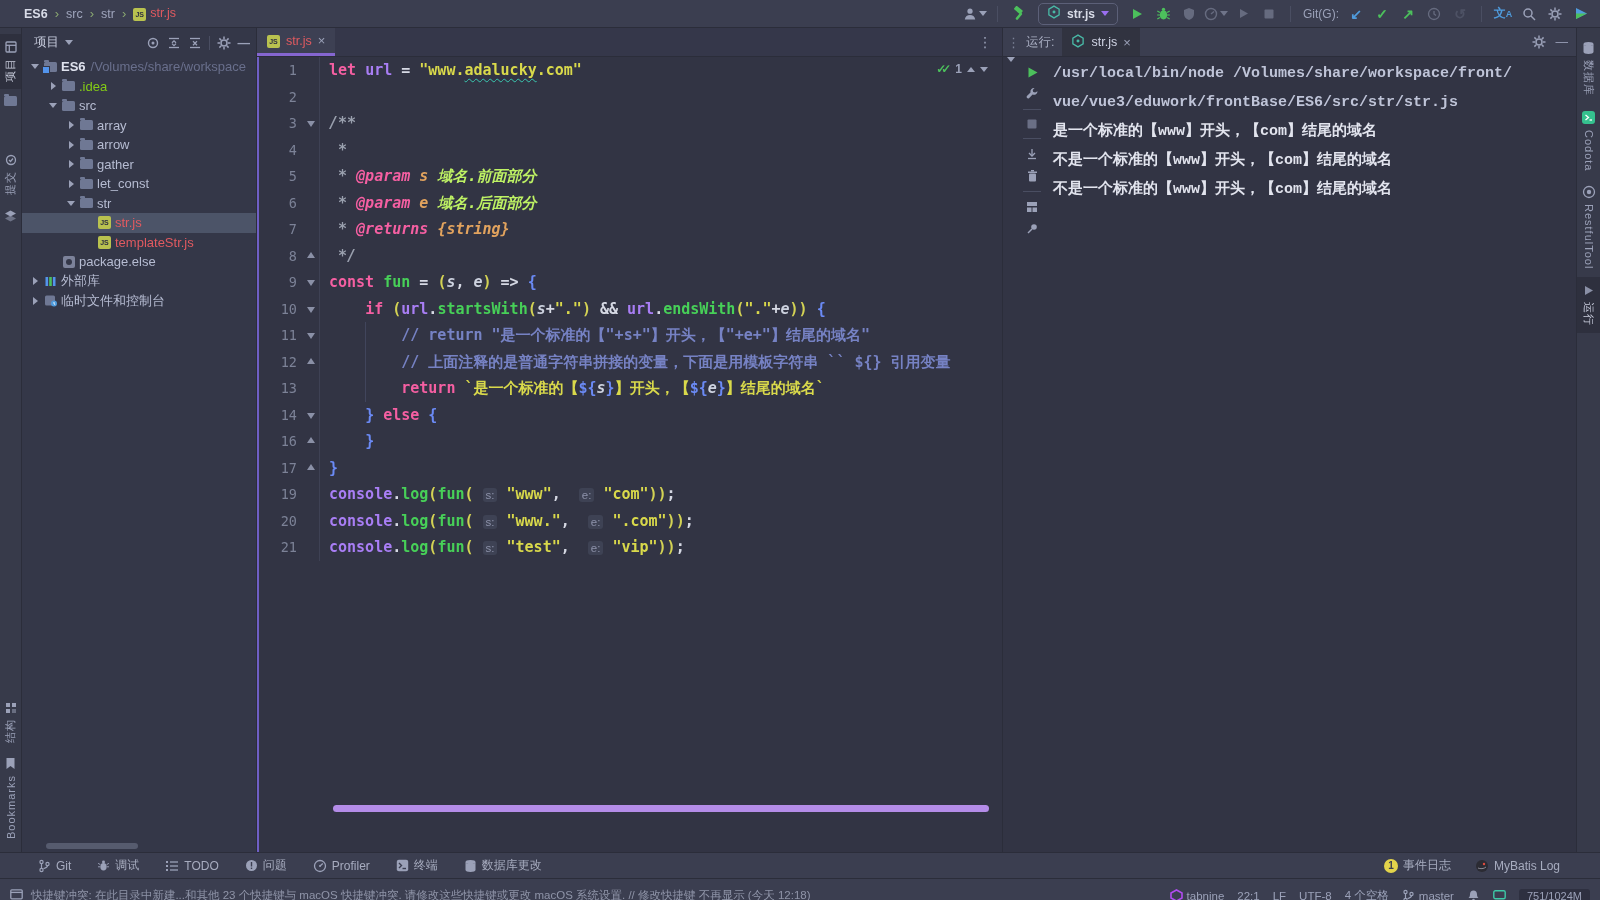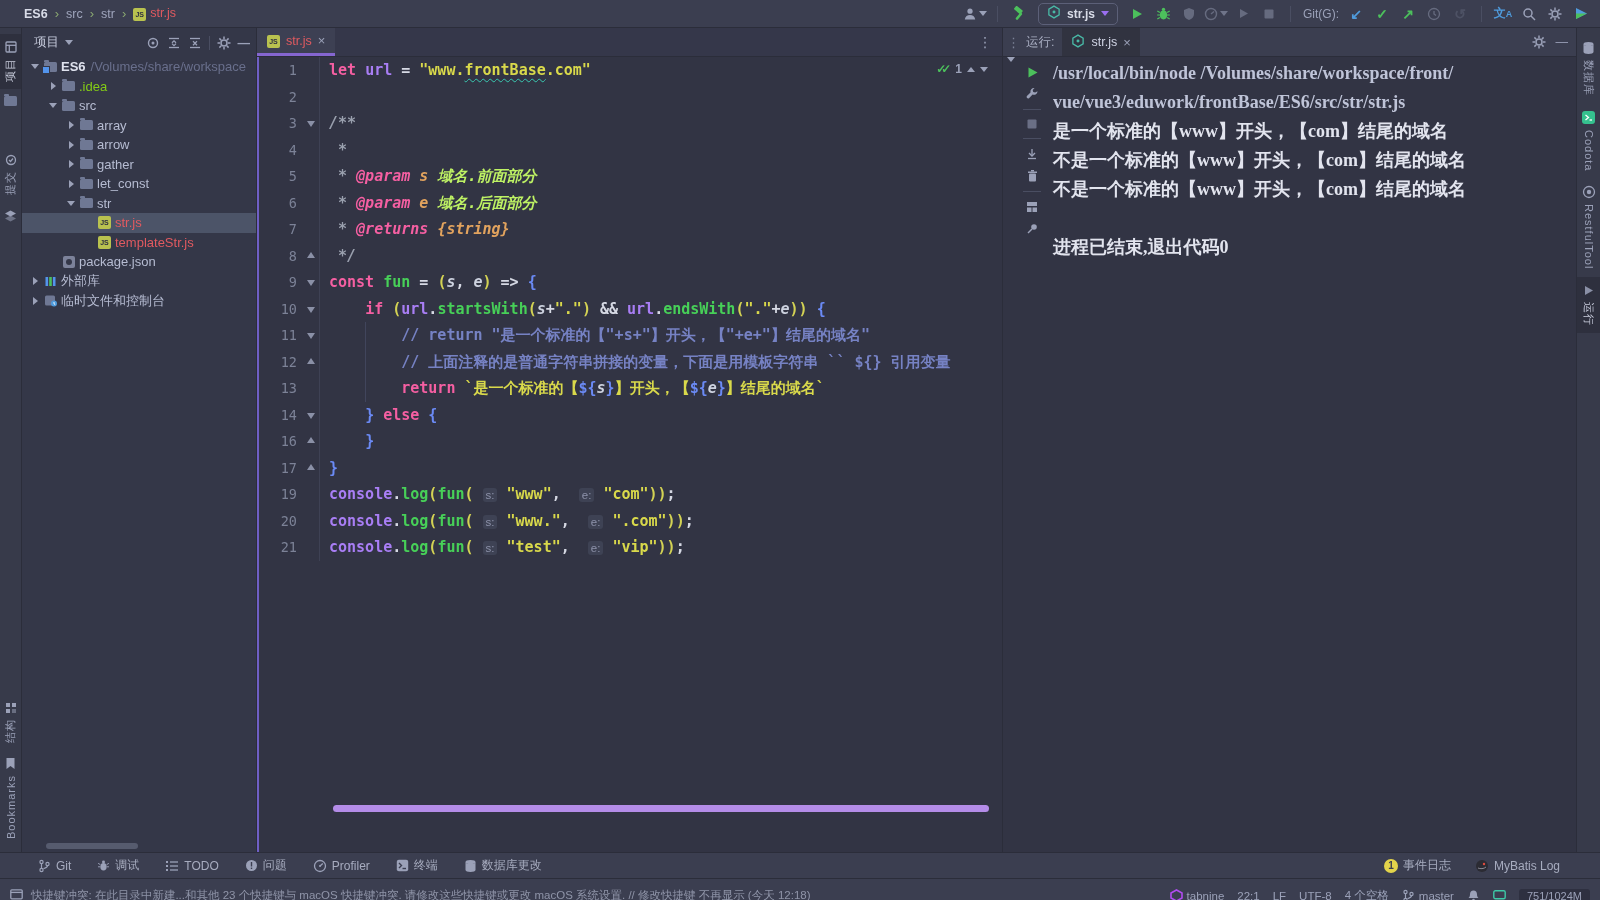--- a/index.html
+++ b/index.html
@@ -100,21 +100,21 @@
   #run-head{height:29px;background:#3b3e50;border-bottom:1px solid #2b2d3a;display:flex;align-items:center;padding:0 8px 0 4px;font-size:12.5px;color:#9ba1b8}
   #run-head .dots{font-size:13px;margin-right:6px;color:#7c8297}
   #run-head .rlabel{margin-right:8px;color:#a9aec2}
   .rtab{height:100%;display:flex;align-items:center;gap:6px;padding:0 9px;background:#313340;color:#cfd3e3;cursor:pointer}
   #run-head .hicons{margin-left:auto;display:flex;gap:10px;align-items:center}
   #run-head .hicons span{cursor:pointer;display:flex}
   #run-collapse{position:absolute;left:4px;top:34px;color:#8a90a6}
   #rail{position:absolute;left:12px;top:29px;width:34px;bottom:0;display:flex;flex-direction:column;align-items:center;padding-top:9px;gap:8px}
   #rail .ric{display:flex;cursor:pointer}
   #rail .rsep{width:18px;height:1px;background:#4a4e62}
-  #out{position:absolute;left:46px;right:0;top:29px;bottom:0;padding:2px 0 0 4px;font-family:Liberation Serif, serif;font-size:18px;font-weight:bold;overflow:hidden}
+  #out{position:absolute;left:46px;right:0;top:29px;bottom:0;padding:2px 0 0 4px;font-family:Liberation Mono, monospace;font-size:15px;font-weight:bold;overflow:hidden}
   .orow{height:29px;line-height:29px;white-space:pre}
   .o-cmd{color:#bfc4d8}
   .o-out{color:#e2e4ee}
 
   
   #bottombar{position:absolute;left:0;right:0;top:852px;height:26px;background:#3b3e50;border-top:1px solid #2b2d3a;display:flex;align-items:center;font-size:12px;color:#a7acbf}
   #bb-left{display:flex;gap:26px;padding-left:38px}
   .bbitem{display:flex;align-items:center;gap:5px;cursor:pointer}
   #bb-right{margin-left:auto;display:flex;gap:24px;padding-right:40px}
   .badge1{width:14px;height:14px;border-radius:50%;background:#e3d44b;color:#3b3e50;font-size:10px;font-weight:bold;display:inline-flex;align-items:center;justify-content:center}
@@ -492,21 +492,21 @@
         <span class="ticon">
           <span class="js-ic">JS</span>
         </span>
         <span class="lab red">templateStr.js</span>
       </div>
       <div class="trow" style="padding-left: 24px;">
         <span class="tchev"></span>
         <span class="ticon">
           <span class="pkg-ic"></span>
         </span>
-        <span class="lab">package.json</span>
+        <span class="lab">package.else</span>
       </div>
       <div class="trow" style="padding-left: 6px;">
         <span class="tchev">
           <span class="tri-r"></span>
         </span>
         <span class="ticon">
           <svg width="13" height="13">
             <rect x="1.5" y="2" width="2.6" height="9" fill="#5394ec"></rect>
             <rect x="5.2" y="2" width="2.6" height="9" fill="#4cc05c"></rect>
             <rect x="8.9" y="2" width="2.6" height="9" fill="#5394ec"></rect>
@@ -544,21 +544,21 @@
     <div id="inspect">
       <span class="chk">✓✓</span>
       <span>1</span>
       <span class="mini-tri-u"></span>
       <span class="mini-tri-d"></span>
     </div>
     <div id="code-lines">
         <div class="cline">
           <span class="lnum">1</span>
           <span class="fcol"></span>
-          <span class="ltext"><span class="tk-kw">let </span><span class="tk-vr">url</span><span class="tk-pl"> = </span><span class="tk-st">"www.</span><span class="tk-sw">frontBase</span><span class="tk-st">.com"</span></span>
+          <span class="ltext"><span class="tk-kw">let </span><span class="tk-vr">url</span><span class="tk-pl"> = </span><span class="tk-st">"www.</span><span class="tk-sw">adalucky</span><span class="tk-st">.com"</span></span>
         </div>
         <div class="cline">
           <span class="lnum">2</span>
           <span class="fcol"></span>
           <span class="ltext"></span>
         </div>
         <div class="cline">
           <span class="lnum">3</span>
           <span class="fcol">
             <span class="fm d"></span>
@@ -753,21 +753,20 @@
         </svg>
       </span>
     </div>
   <div id="out">
       <div class="orow o-cmd">/usr/local/bin/node /Volumes/share/workspace/front/</div>
       <div class="orow o-cmd">vue/vue3/eduwork/frontBase/ES6/src/str/str.js</div>
       <div class="orow o-out">是一个标准的【www】开头，【com】结尾的域名</div>
       <div class="orow o-out">不是一个标准的【www】开头，【com】结尾的域名</div>
       <div class="orow o-out">不是一个标准的【www】开头，【com】结尾的域名</div>
       <div class="orow o-out"></div>
-      <div class="orow o-out">进程已结束,退出代码0</div>
     </div>
 </div>
 
 <div id="rightstripe">
     <div class="stripe-btn">
       <span style="display: flex;">
         <svg width="13" height="14">
           <g fill="#9ba1b8">
             <ellipse cx="6.5" cy="3" rx="5" ry="2"></ellipse>
             <path d="M1.5 3v8c0 1.1 2.2 2 5 2s5-.9 5-2V3c0 1.1-2.2 2-5 2s-5-.9-5-2z"></path>

